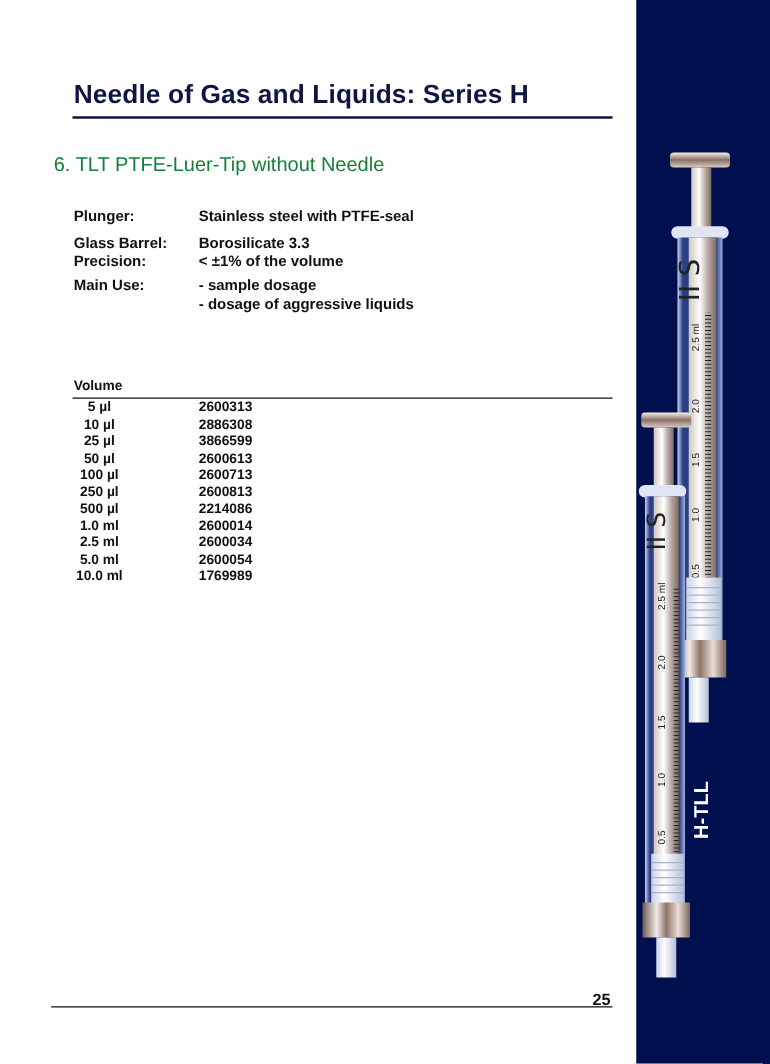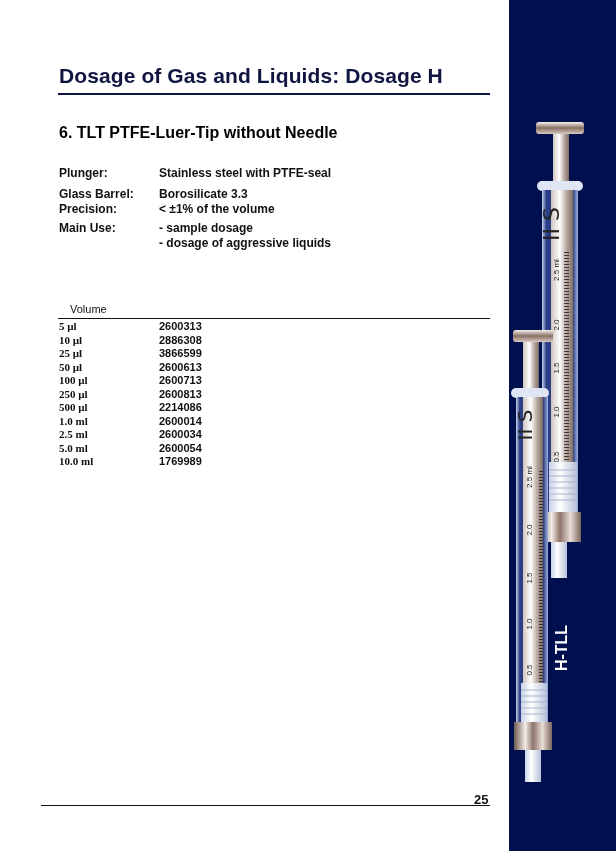--- a/index.html
+++ b/index.html
@@ -12,37 +12,37 @@
     .page-title {
       position: absolute; left: 59px; top: 64px;
       font-size: 21px; font-weight: bold; color: #0f1540;
       letter-spacing: 0.1px; white-space: nowrap;
     }
     .title-rule {
       position: absolute; left: 58px; top: 93px; width: 432px; height: 2px;
       background: #0f1540;
     }
     .section-title {
-      position: absolute; left: 59px; top: 124px;
-      font-size: 16px; font-weight: bold; color: #000000;
+      position: absolute; left: 43px; top: 124px;
+      font-size: 16px; font-weight: normal; color: #15803d;
       white-space: nowrap;
     }
     .specs { position: absolute; left: 59px; top: 166px; font-size: 12px; font-weight: bold; }
     .spec-row { position: absolute; left: 0; white-space: nowrap; }
     .spec-label { position: absolute; left: 0; width: 80px; }
     .spec-value { position: absolute; left: 100px; }
     .vol-header {
-      position: absolute; left: 70px; top: 303px; font-size: 11px; font-weight: normal;
+      position: absolute; left: 59px; top: 303px; font-size: 11px; font-weight: bold;
     }
     .vol-rule {
       position: absolute; left: 58px; top: 318px; width: 432px; height: 1px; background: #111;
     }
     .vol-table { position: absolute; left: 59px; top: 320px; font-size: 11px; font-weight: bold; }
     .vol-row { position: relative; height: 13.5px; line-height: 13.5px; white-space: nowrap; }
-    .vol-val { position: absolute; right: auto; left: 0; width: 41px; text-align: left; font-family: Liberation Serif, serif; }
+    .vol-val { position: absolute; right: auto; left: 0; width: 41px; text-align: center; }
     .vol-code { position: absolute; left: 100px; }
     .foot-rule {
       position: absolute; left: 41px; top: 805px; width: 449px; height: 1px; background: #111;
     }
     .page-num {
       position: absolute; left: 474px; top: 792px; font-size: 13px; font-weight: bold;
     }
     .side-band {
       position: absolute; left: 509px; top: 0; width: 107px; height: 851px;
       background: #00104f;
@@ -50,21 +50,21 @@
     .side-label {
       position: absolute; left: 562px; top: 648px;
       transform: translate(-50%, -50%) rotate(-90deg);
       color: #ffffff; font-size: 16px; font-weight: bold; white-space: nowrap;
     }
     .syr-svg { position: absolute; left: 509px; top: 0; }
   </style>
 </head>
 <body>
 
-<div class="page-title">Dosage of Gas and Liquids: Dosage H</div>
+<div class="page-title">Needle of Gas and Liquids: Series H</div>
 <div class="title-rule"></div>
 
 <div class="section-title">6. TLT PTFE-Luer-Tip without Needle</div>
 
 <div class="specs">
   <div class="spec-row" style="top:0px">
     <span class="spec-label">Plunger:</span>
     <span class="spec-value">Stainless steel with PTFE-seal</span>
   </div>
   <div class="spec-row" style="top:21px">

